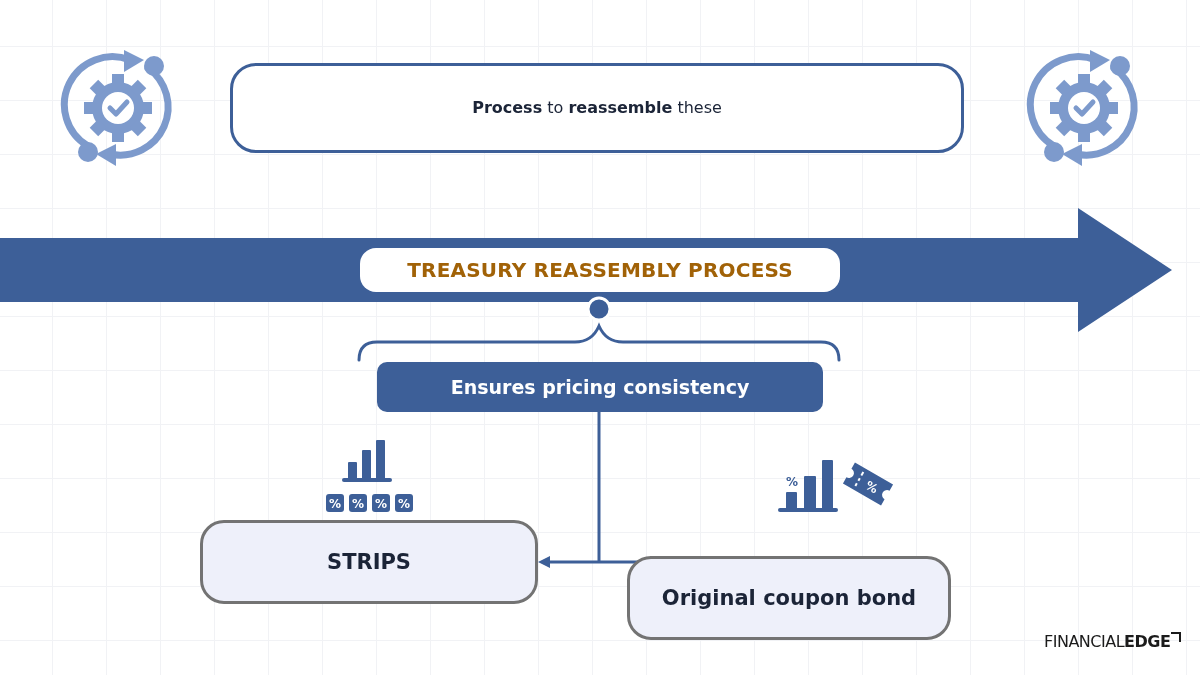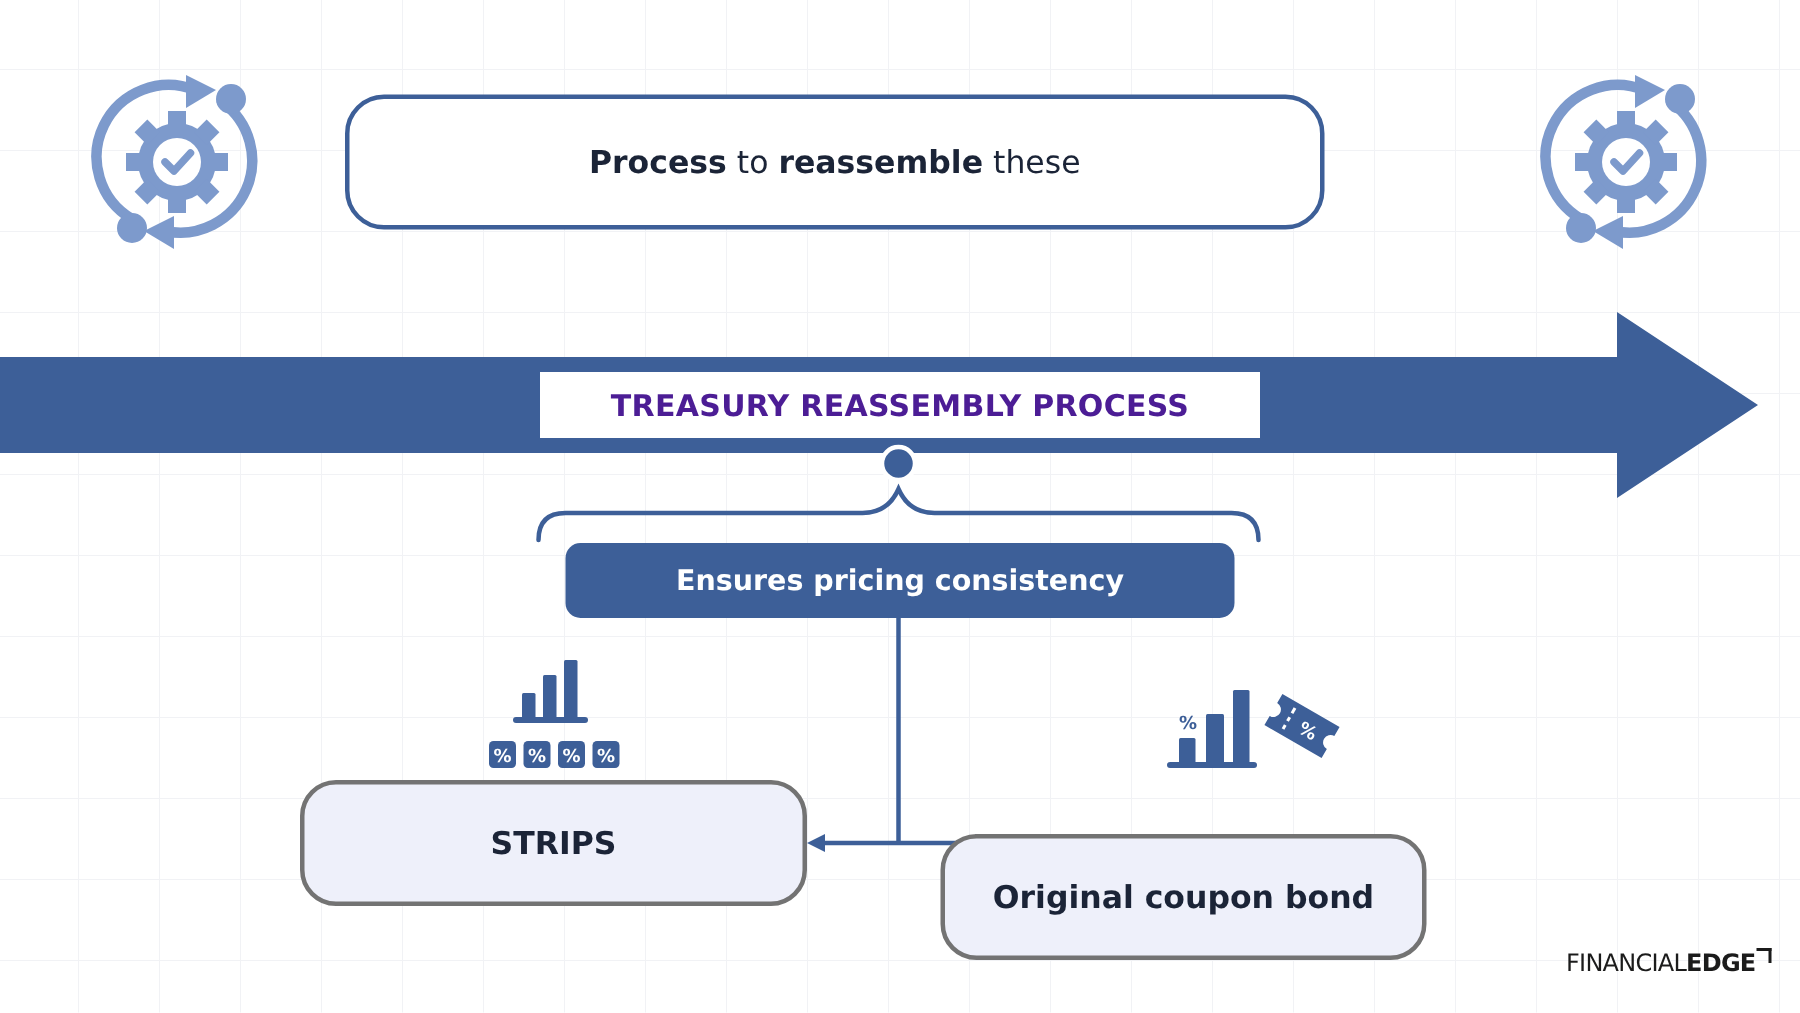--- a/index.html
+++ b/index.html
@@ -14,36 +14,36 @@
     font-family: "DejaVu Sans", sans-serif;
     color: #1b2437;
   }
   .abs { position: absolute; }
 
   .gear-icon-wrap { position: absolute; width: 120px; height: 120px; }
   #icon-left { left: 58px; top: 46px; }
   #icon-right { left: 1024px; top: 46px; }
 
   .headline-box {
-    left: 230px; top: 63px; width: 653px; height: 90px;
+    left: 230px; top: 63px; width: 734px; height: 90px;
     border: 3px solid #3d5f98; border-radius: 26px; background: #fff;
     box-sizing: border-box;
     display: flex; flex-direction: column; align-items: center; justify-content: center;
-    font-size: 21px; line-height: 30px; color: #1b2437;
+    font-size: 16px; line-height: 30px; color: #1b2437;
   }
   .headline-box b { font-weight: 700; }
   .headline-line { white-space: nowrap; }
 
   #main-arrow { left: 0; top: 208px; width: 1180px; height: 124px; }
 
   .title-pill {
     left: 360px; top: 248px; width: 480px; height: 44px;
-    background: #fff; border-radius: 0;
+    background: #fff; border-radius: 16px;
     display: flex; align-items: center; justify-content: center;
-    font-weight: 700; font-size: 20px; letter-spacing: 0.2px; color: #4c1d95;
+    font-weight: 700; font-size: 20px; letter-spacing: 0.2px; color: #a16207;
   }
 
   #connector-svg { left: 0; top: 0; width: 1200px; height: 675px; pointer-events: none; }
 
   .ensures-pill {
     left: 377px; top: 362px; width: 446px; height: 50px;
     background: #3d5f98; border-radius: 10px; color: #fff;
     display: flex; align-items: center; justify-content: center;
     font-weight: 700; font-size: 19px;
   }

